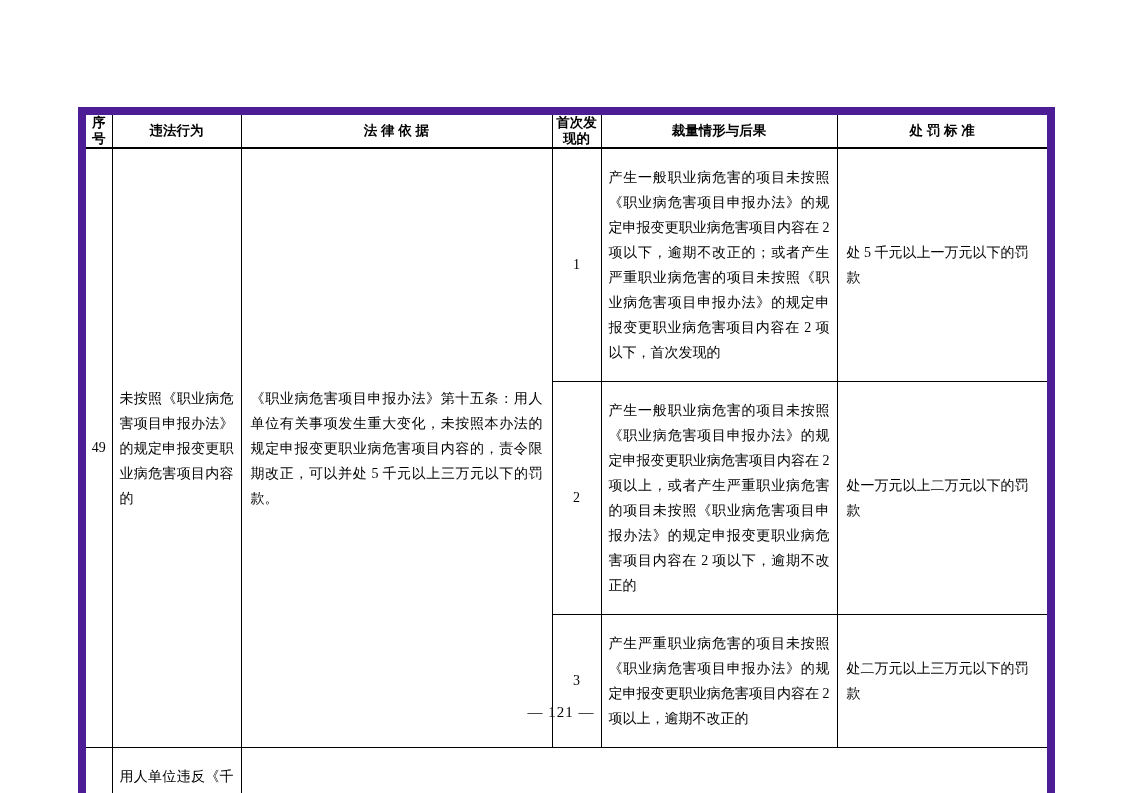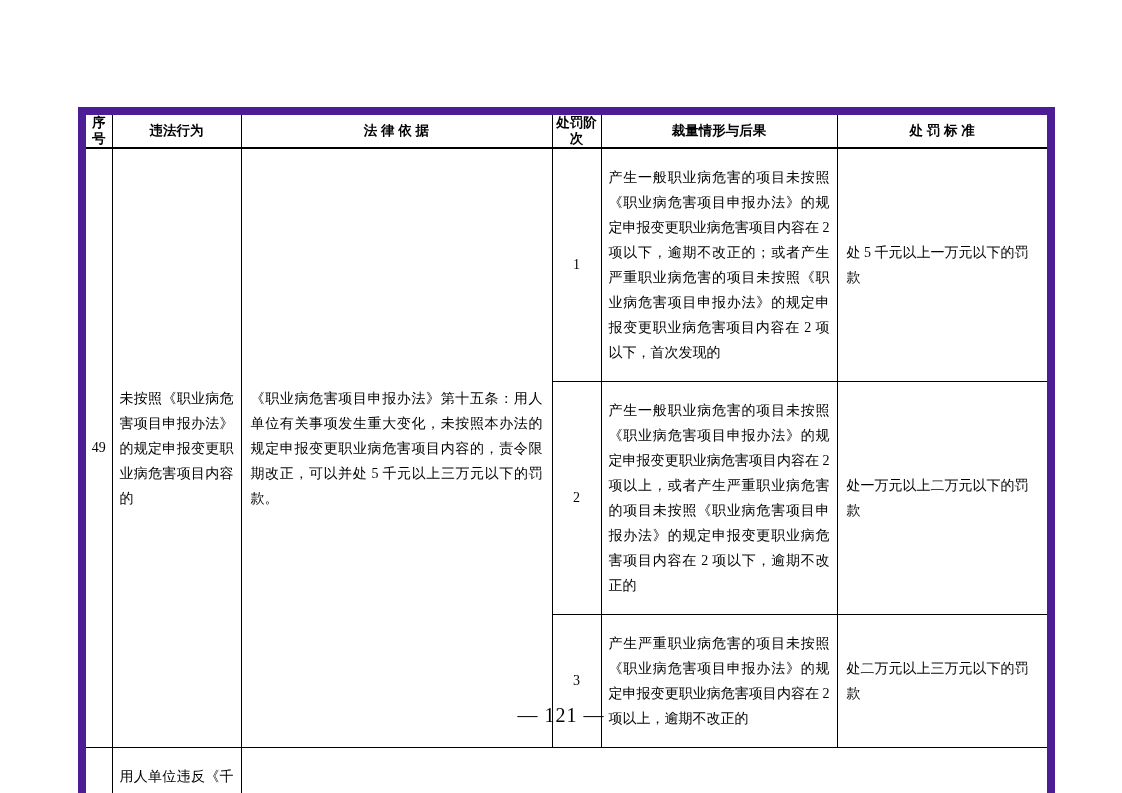--- a/index.html
+++ b/index.html
@@ -55,42 +55,42 @@
   }
   tr.h-tier1 { height: 175px; }
   tr.h-tier2 { height: 153px; }
   tr.h-tier3 { height: 101px; }
   tr.h-row50 { height: 119px; }
   .page-number {
     position: absolute;
     top: 704px; left: 0;
     width: 100%;
     text-align: center;
-    font-size: 20px;
+    font-size: 15px;
     letter-spacing: 1px;
   }
 </style>
 </head>
 <body>
 
 <table class="law-table">
   <colgroup>
     <col style="width:30px">
     <col style="width:129px">
     <col style="width:311px">
     <col style="width:49px">
     <col style="width:236px">
     <col style="width:214px">
   </colgroup>
   <thead>
     <tr>
       <th>序号</th>
       <th>违法行为</th>
       <th>法 律 依 据</th>
-      <th>处罚阶次</th>
+      <th>首次发现的</th>
       <th>裁量情形与后果</th>
       <th>处 罚 标 准</th>
     </tr>
   </thead>
   <tbody>
     <tr class="h-tier1">
       <td class="c-center" rowspan="3">49</td>
       <td class="c-text" rowspan="3">未按照《职业病危害项目申报办法》的规定申报变更职业病危害项目内容的</td>
       <td class="c-text c-basis" rowspan="3">《职业病危害项目申报办法》第十五条：用人单位有关事项发生重大变化，未按照本办法的规定申报变更职业病危害项目内容的，责令限期改正，可以并处 5 千元以上三万元以下的罚款。</td>
       <td class="c-center">1</td>

